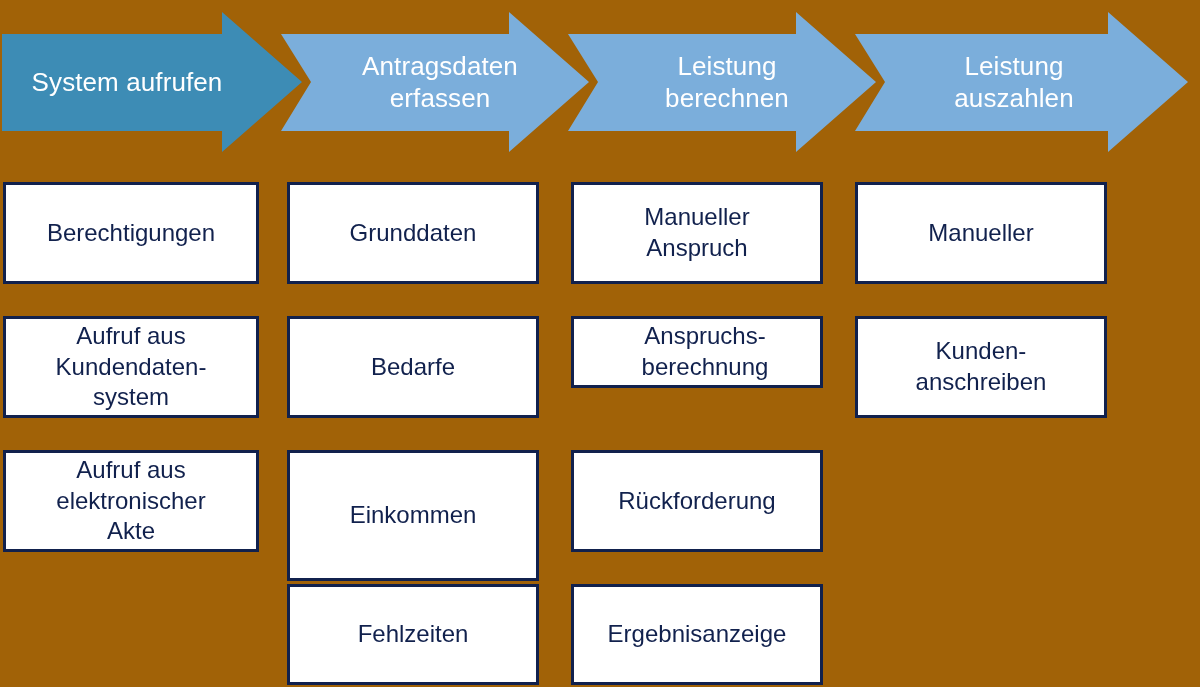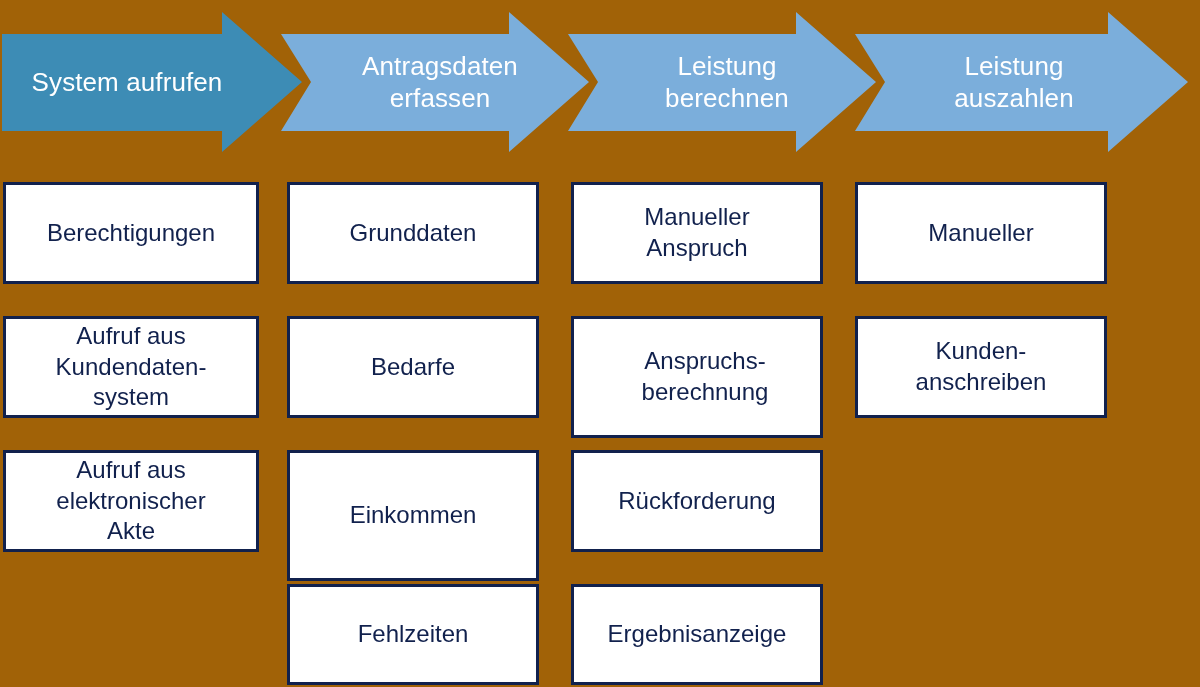--- a/index.html
+++ b/index.html
@@ -115,21 +115,21 @@
     <span class="box-label">Einkommen</span>
   </div>
   <div class="box" style="left:287px; top:584px; width:252px; height:101px;justify-content:center;">
     <span class="box-label">Fehlzeiten</span>
   </div>
 
   <div class="box" style="left:571px; top:182px; width:252px; height:102px;">
     <span class="box-label">Manueller
 Anspruch</span>
   </div>
-  <div class="box" style="left:571px; top:316px; width:252px; height:122px;padding-left:16px;">
+  <div class="box" style="left:571px; top:316px; width:252px; height:72px;padding-left:16px;">
     <span class="box-label">Anspruchs-
 berechnung</span>
   </div>
   <div class="box" style="left:571px; top:450px; width:252px; height:102px;">
     <span class="box-label">Rückforderung</span>
   </div>
   <div class="box" style="left:571px; top:584px; width:252px; height:101px;">
     <span class="box-label">Ergebnisanzeige</span>
   </div>
 

